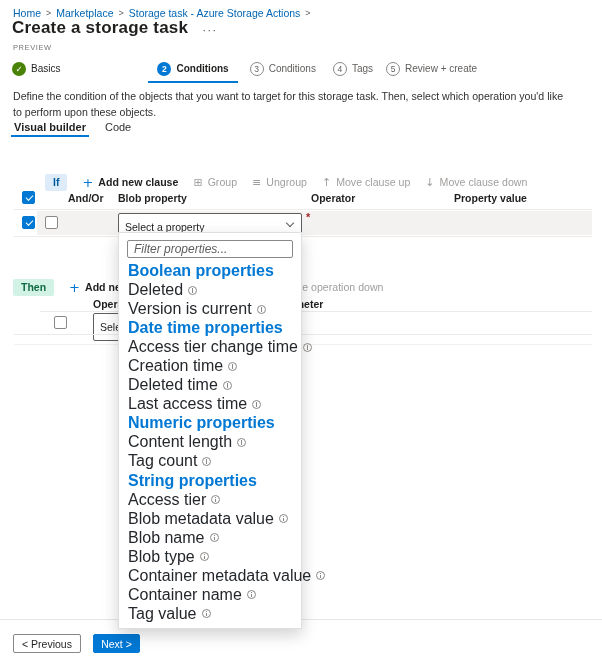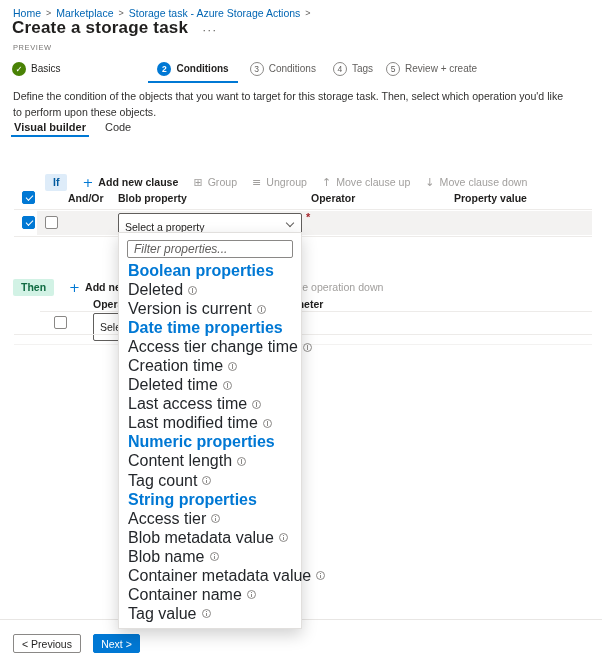--- a/index.html
+++ b/index.html
@@ -268,24 +268,20 @@
       <div class="dd-entry item">
         <span class="dd-label">Deleted time</span>
         <span class="info-icon"></span>
       </div>
 
       <div class="dd-entry item">
         <span class="dd-label">Last access time</span>
         <span class="info-icon"></span>
       </div>
 
-      <div class="dd-entry item">
-        <span class="dd-label">Last modified time</span>
-        <span class="info-icon"></span>
-      </div>
 
       <div class="dd-entry group">
         <span class="dd-label">Numeric properties</span>
 
       </div>
 
       <div class="dd-entry item">
         <span class="dd-label">Content length</span>
         <span class="info-icon"></span>
       </div>
@@ -308,20 +304,24 @@
       <div class="dd-entry item">
         <span class="dd-label">Blob metadata value</span>
         <span class="info-icon"></span>
       </div>
 
       <div class="dd-entry item">
         <span class="dd-label">Blob name</span>
         <span class="info-icon"></span>
       </div>
 
+      <div class="dd-entry item">
+        <span class="dd-label">Blob type</span>
+        <span class="info-icon"></span>
+      </div>
 
       <div class="dd-entry item">
         <span class="dd-label">Container metadata value</span>
         <span class="info-icon"></span>
       </div>
 
       <div class="dd-entry item">
         <span class="dd-label">Container name</span>
         <span class="info-icon"></span>
       </div>

